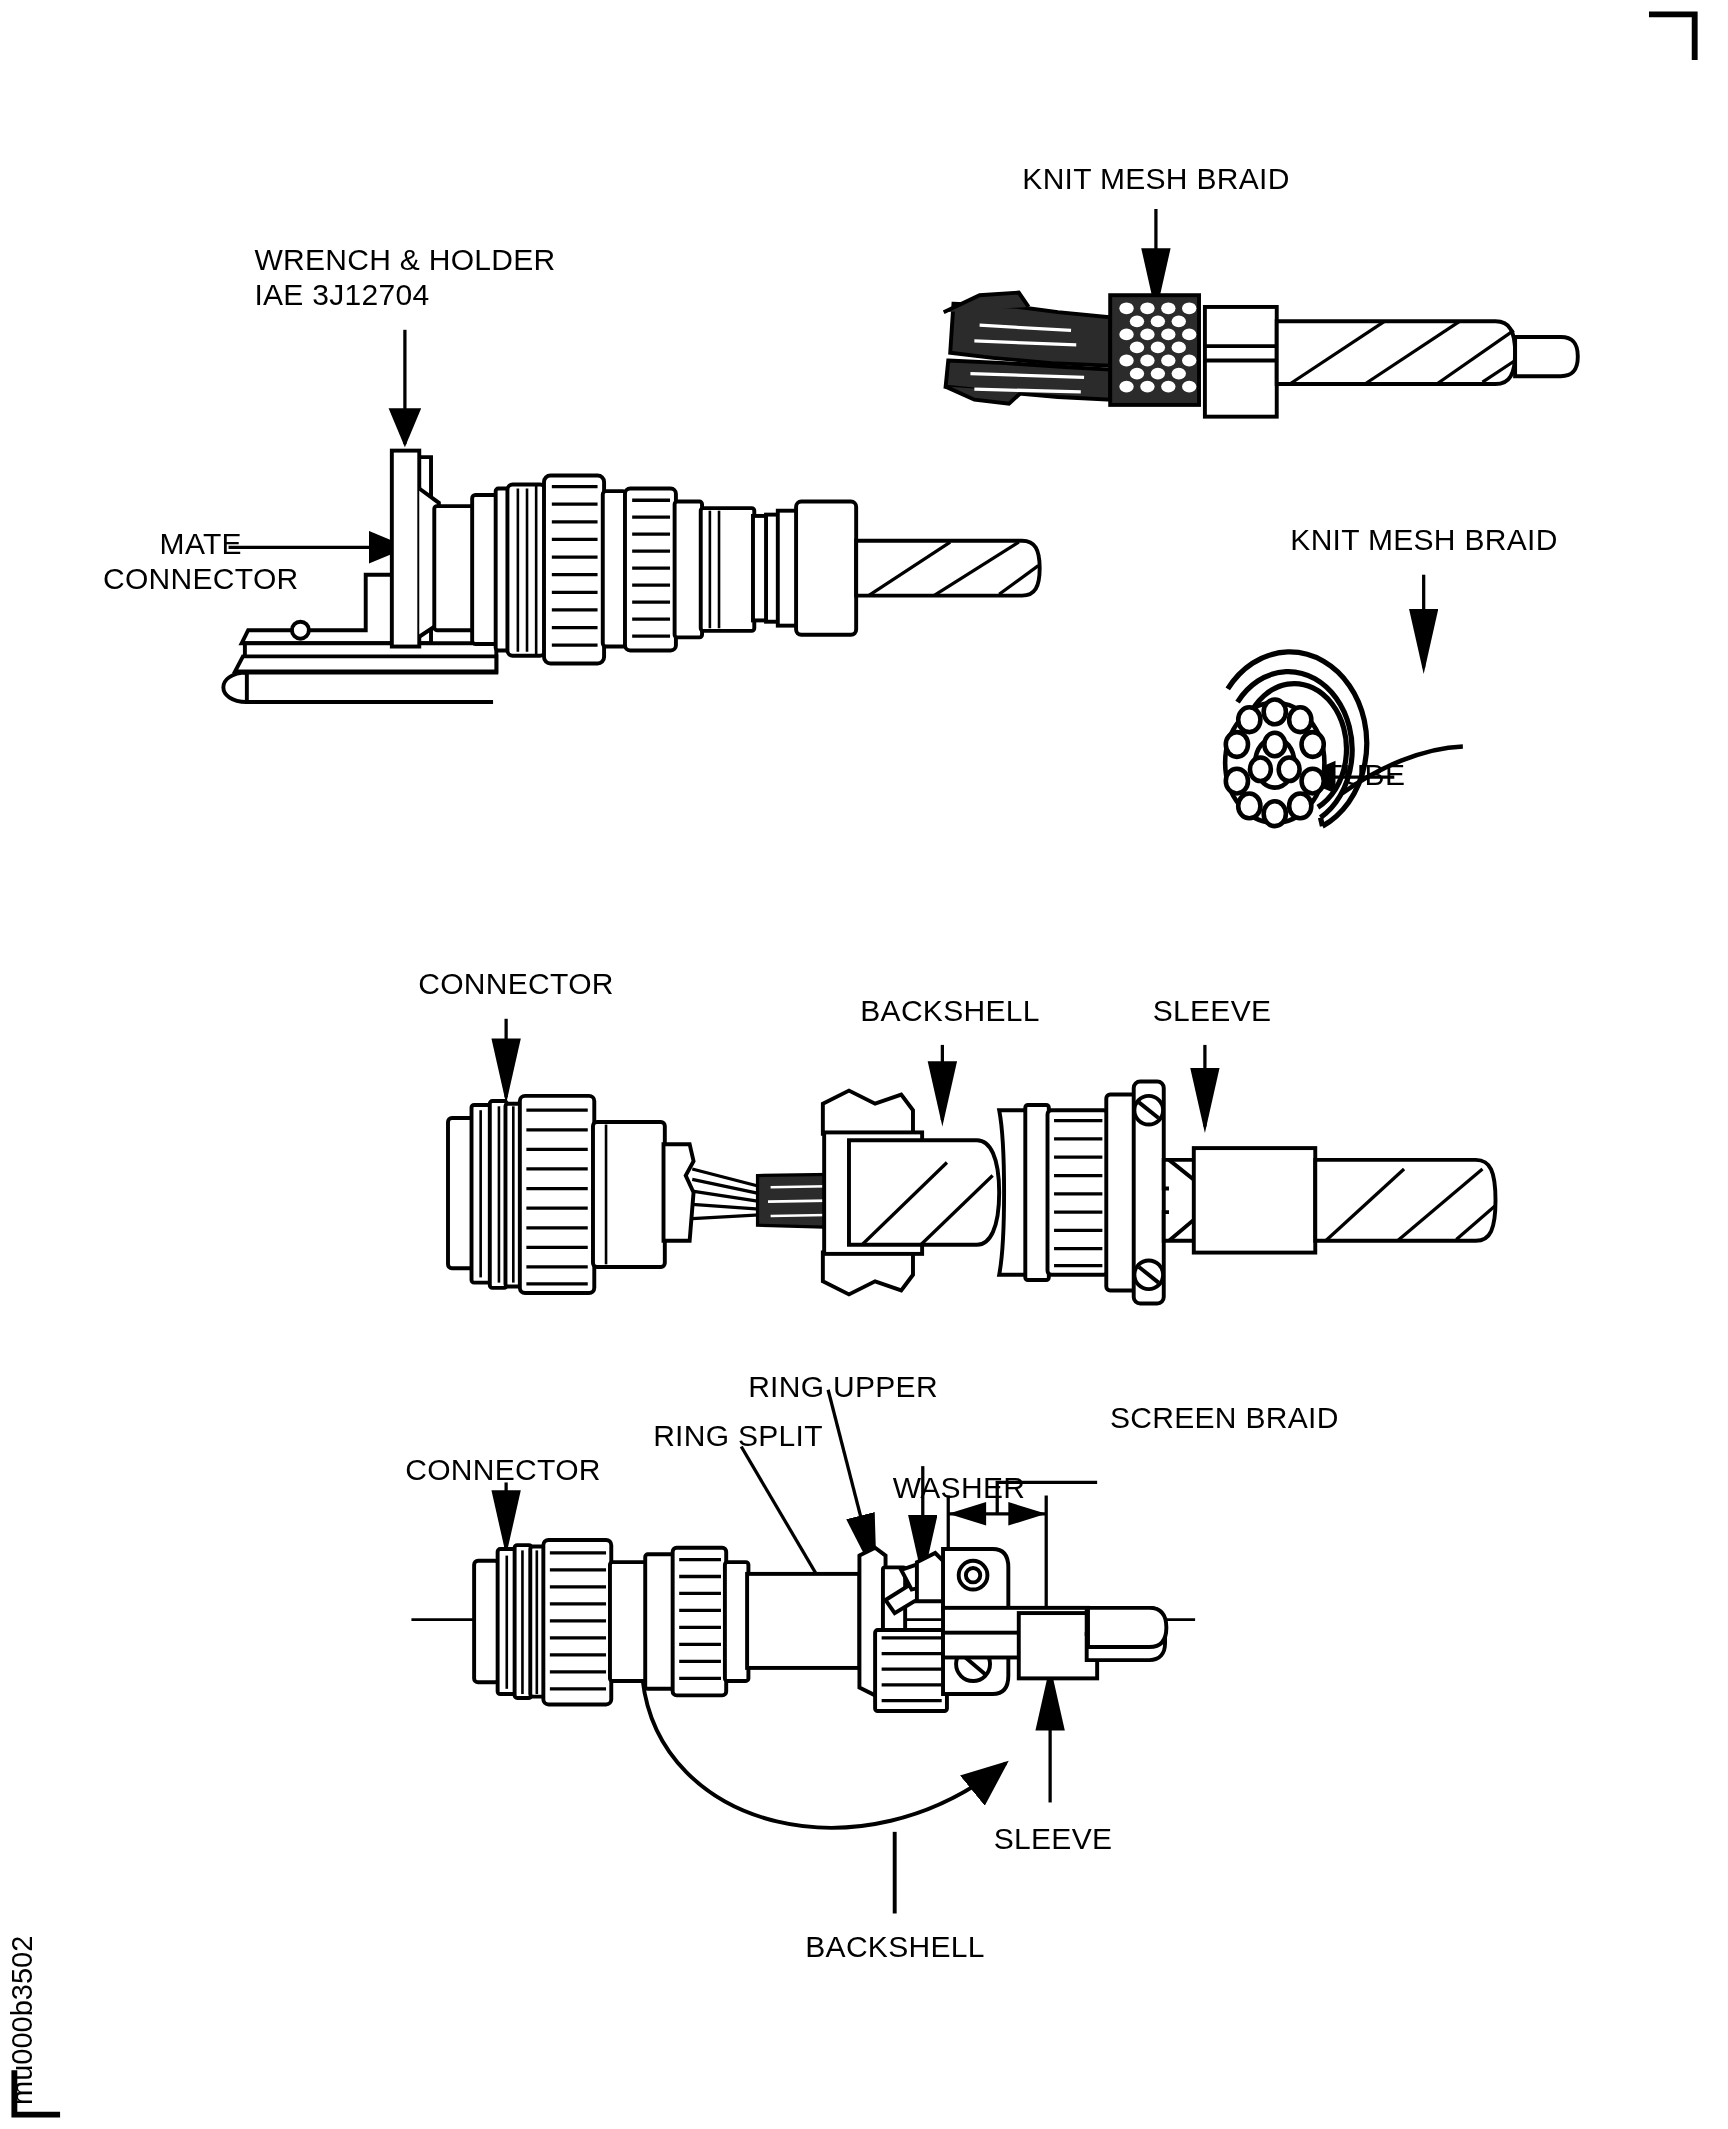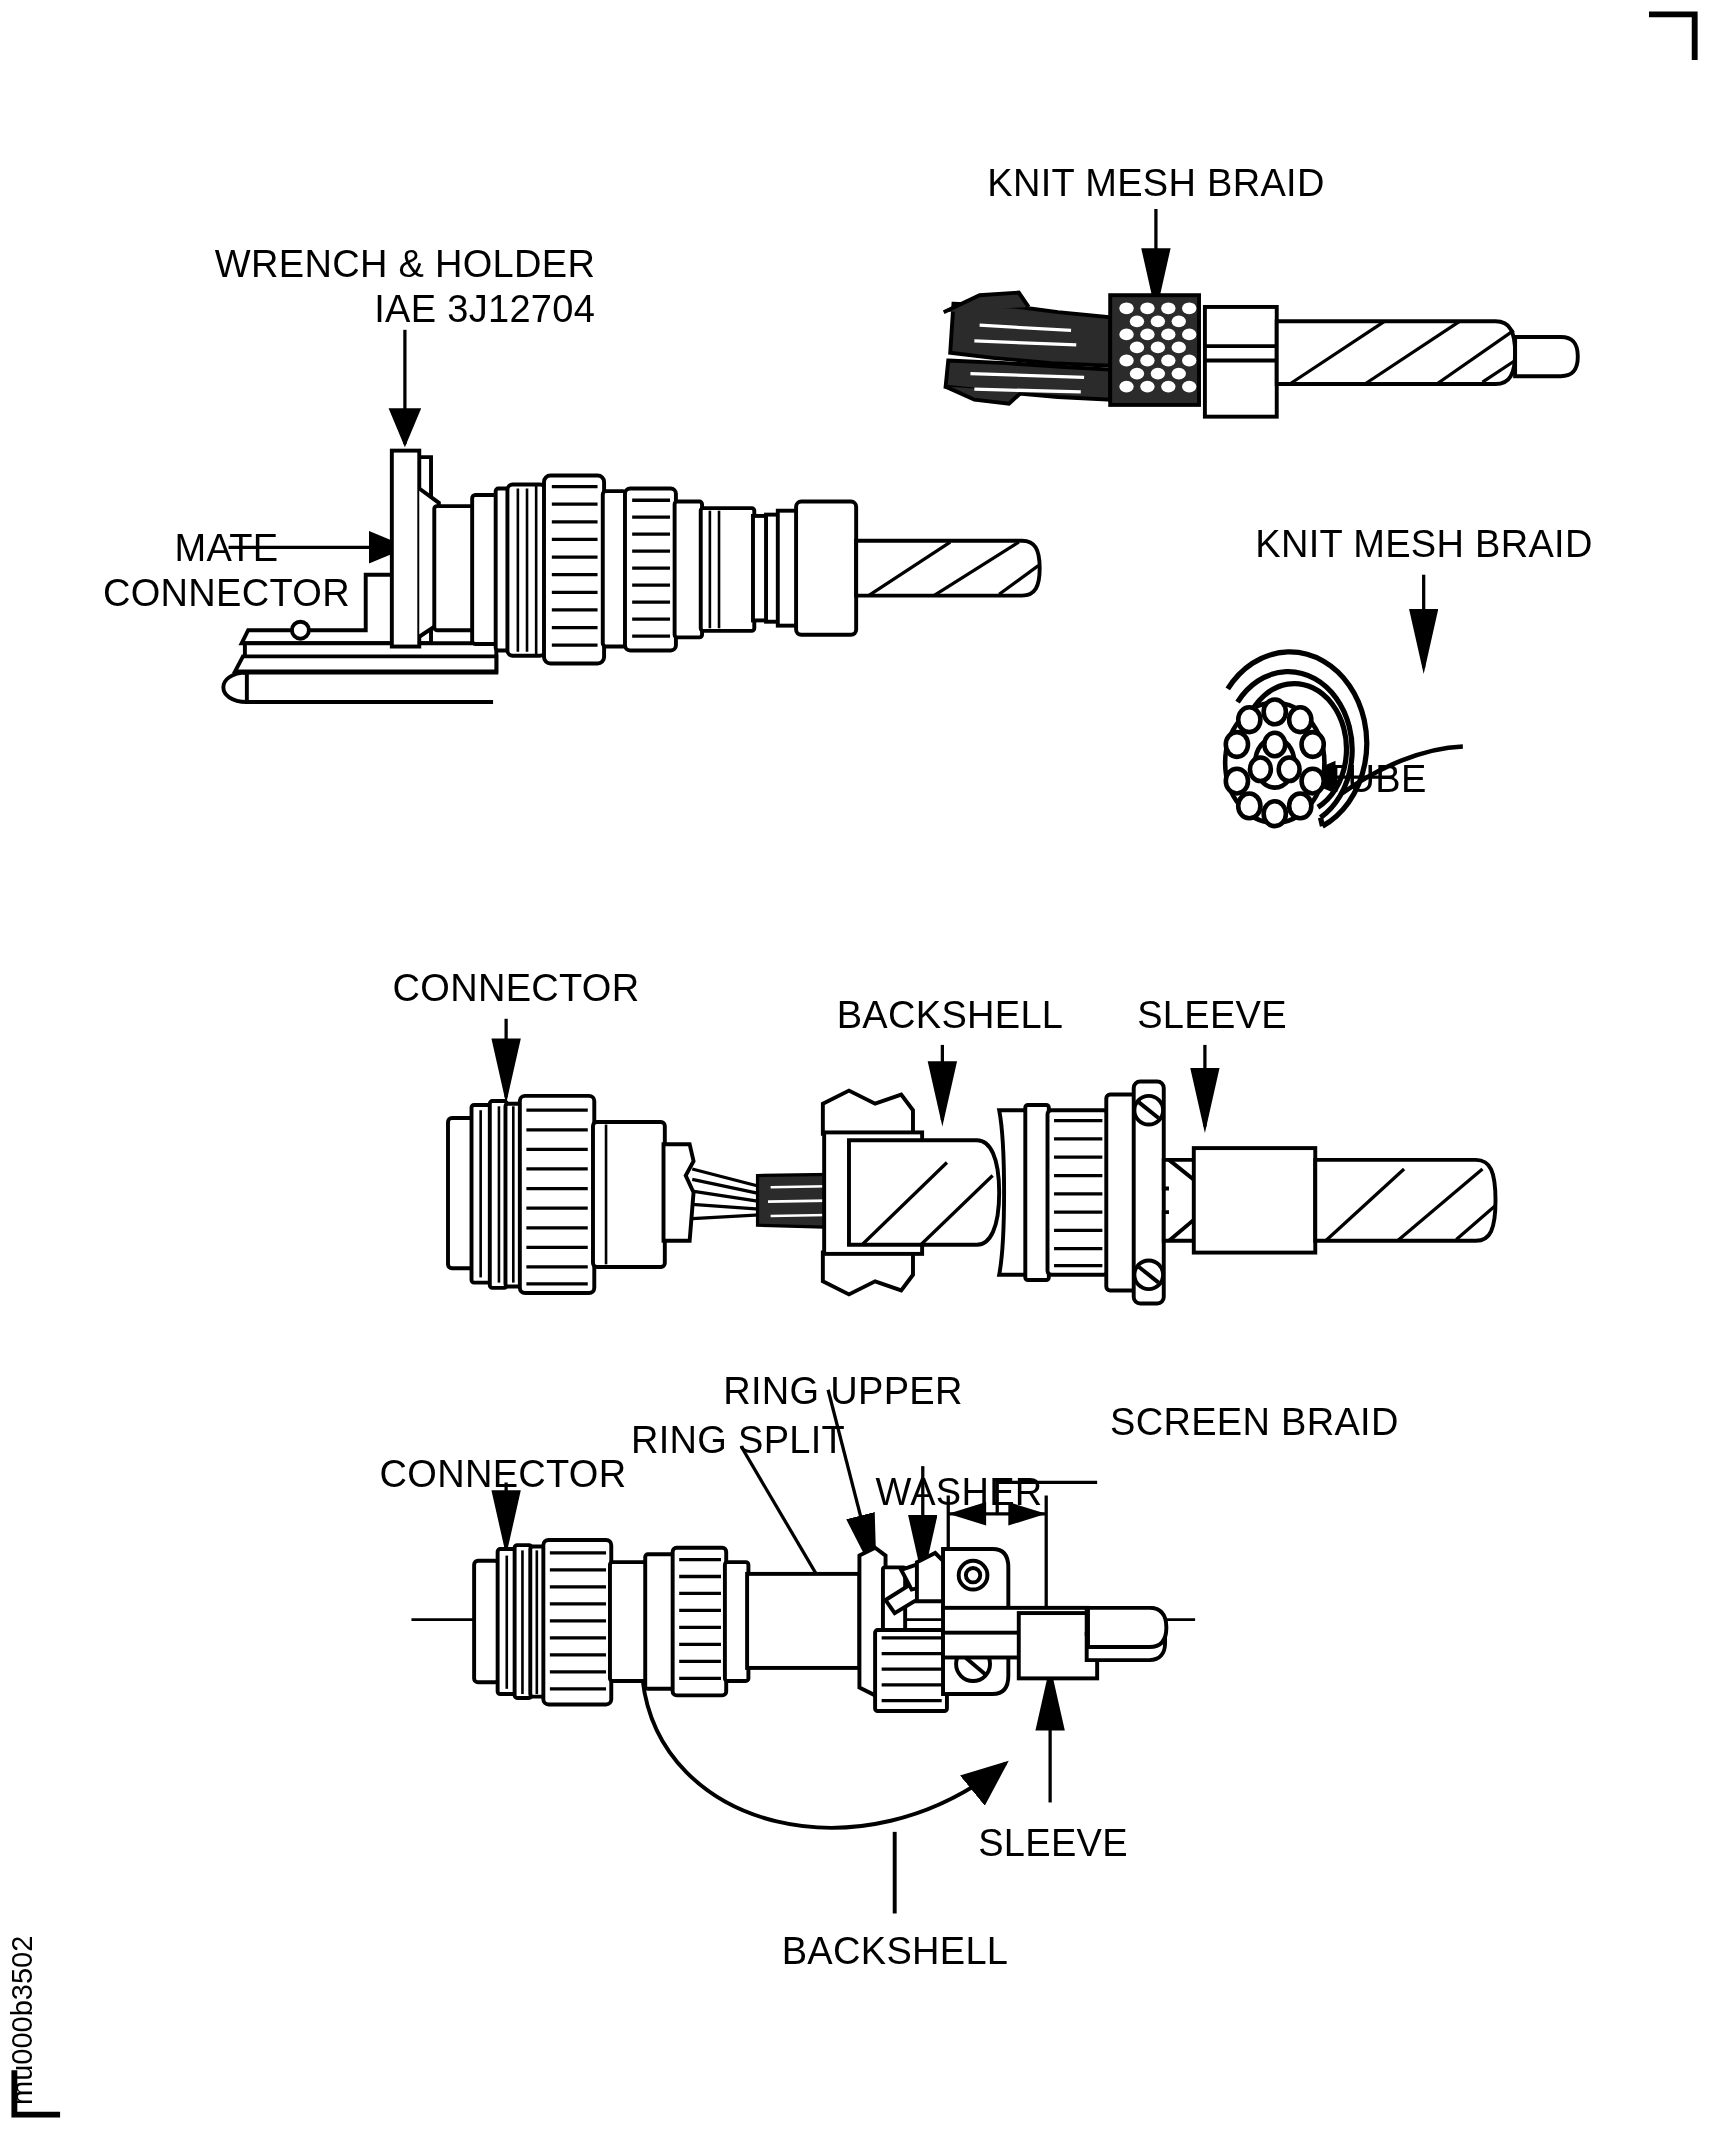--- a/index.html
+++ b/index.html
@@ -7,27 +7,27 @@
   #page{
     position:relative;
     width:1728px;height:2129px;
     background:#fff;
     overflow:hidden;
   }
   #page svg{position:absolute;left:0;top:0;width:1728px;height:2129px;}
   .lbl{
     position:absolute;
     font-family:"Liberation Sans", sans-serif;
-    font-size:38px;
+    font-size:30px;
     color:#000;
     white-space:nowrap;
     letter-spacing:0.3px;
   }
   .lbl.ctr{transform:translateX(-50%);}
-  .lbl.two{line-height:1.18;text-align:right;}
+  .lbl.two{line-height:1.18;text-align:left;}
   .code{
     position:absolute;
     font-family:"Liberation Sans", sans-serif;
     font-size:29px;
     color:#000;
     white-space:nowrap;
     transform-origin:left bottom;
     transform:rotate(-90deg);
   }
 </style>

